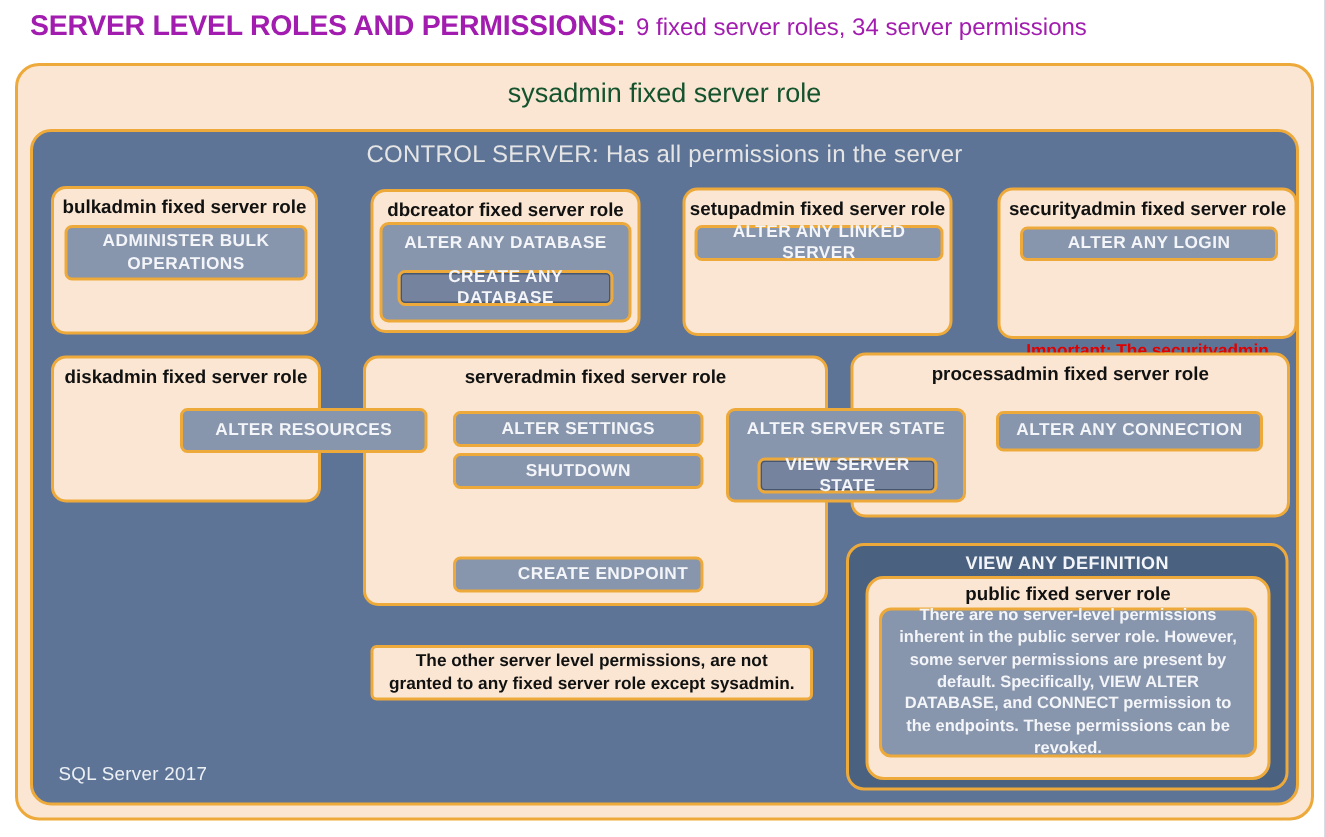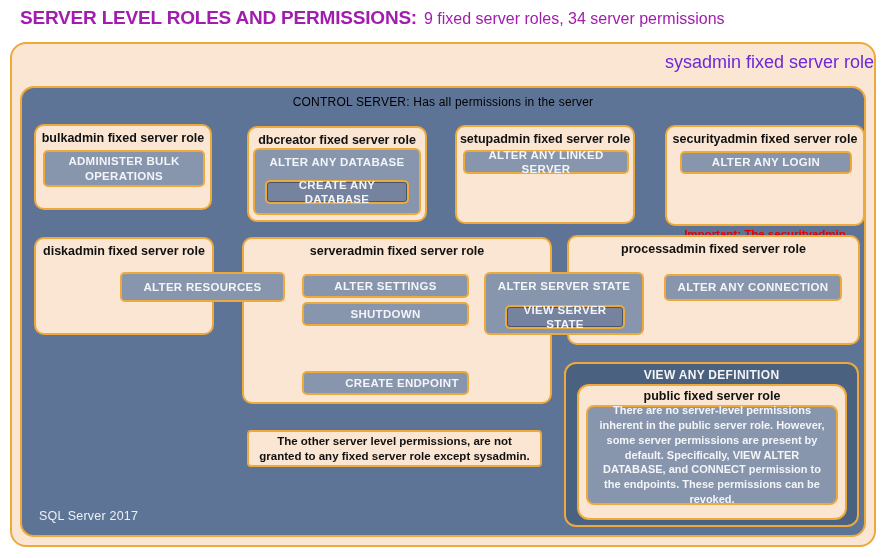--- a/index.html
+++ b/index.html
@@ -22,30 +22,30 @@
     position:absolute;left:20px;top:7px;display:flex;align-items:baseline;gap:7px;
     color:#a21caf;white-space:nowrap;
   }
   .page-title .t-bold{font-size:19px;font-weight:bold;letter-spacing:-0.2px;}
   .page-title .t-rest{font-size:16px;font-weight:400;}
   .sysadmin-box{
     position:absolute;left:10px;top:42px;width:866px;height:505px;
     background:var(--peach);border:2px solid var(--gold);border-radius:16px;
   }
   .sysadmin-label{
-    position:absolute;left:0;right:0;top:8px;text-align:right;
-    font-size:18px;color:#6d28d9;font-weight:400;
+    position:absolute;left:0;right:0;top:8px;text-align:center;
+    font-size:18px;color:#14532d;font-weight:400;
   }
   .control-box{
     position:absolute;left:8px;top:42px;width:846px;height:451px;
     background:var(--blue);border:2px solid var(--gold);border-radius:14px;
   }
   .control-label{
     position:absolute;left:0;right:0;top:7px;text-align:center;
-    font-size:12px;color:#000000;font-weight:400;letter-spacing:0.2px;
+    font-size:16px;color:#e5e5e5;font-weight:400;letter-spacing:0.2px;
   }
   .role-box{
     position:absolute;background:var(--peach);
     border:2px solid var(--gold);border-radius:10px;
   }
   .role-title{
     position:absolute;left:0;right:0;top:5px;text-align:center;
     font-size:12.5px;font-weight:bold;color:#111;
   }
   .perm-btn{
@@ -104,21 +104,21 @@
   <span class="t-bold">SERVER LEVEL ROLES AND PERMISSIONS:</span>
   <span class="t-rest">9 fixed server roles, 34 server permissions</span>
 </div>
 
 <div class="sysadmin-box">
   <div class="sysadmin-label">sysadmin fixed server role</div>
 
   <div class="control-box">
     <div class="control-label">CONTROL SERVER: Has all permissions in the server</div>
 
-    <div class="role-box" style="left:12px;top:36px;width:178px;height:86px;">
+    <div class="role-box" style="left:12px;top:36px;width:178px;height:99px;">
       <div class="role-title">bulkadmin fixed server role</div>
       <div class="perm-btn" style="left:7px;top:24px;width:162px;height:37px;">ADMINISTER BULK OPERATIONS</div>
     </div>
 
     <div class="role-box" style="left:225px;top:38px;width:180px;height:96px;">
       <div class="role-title">dbcreator fixed server role</div>
       <div class="perm-group" style="left:4px;top:20px;width:168px;height:67px;">
         <div class="group-label">ALTER ANY DATABASE</div>
         <div class="perm-btn perm-nested" style="left:10px;top:30px;width:144px;height:24px;">CREATE ANY DATABASE</div>
       </div>

